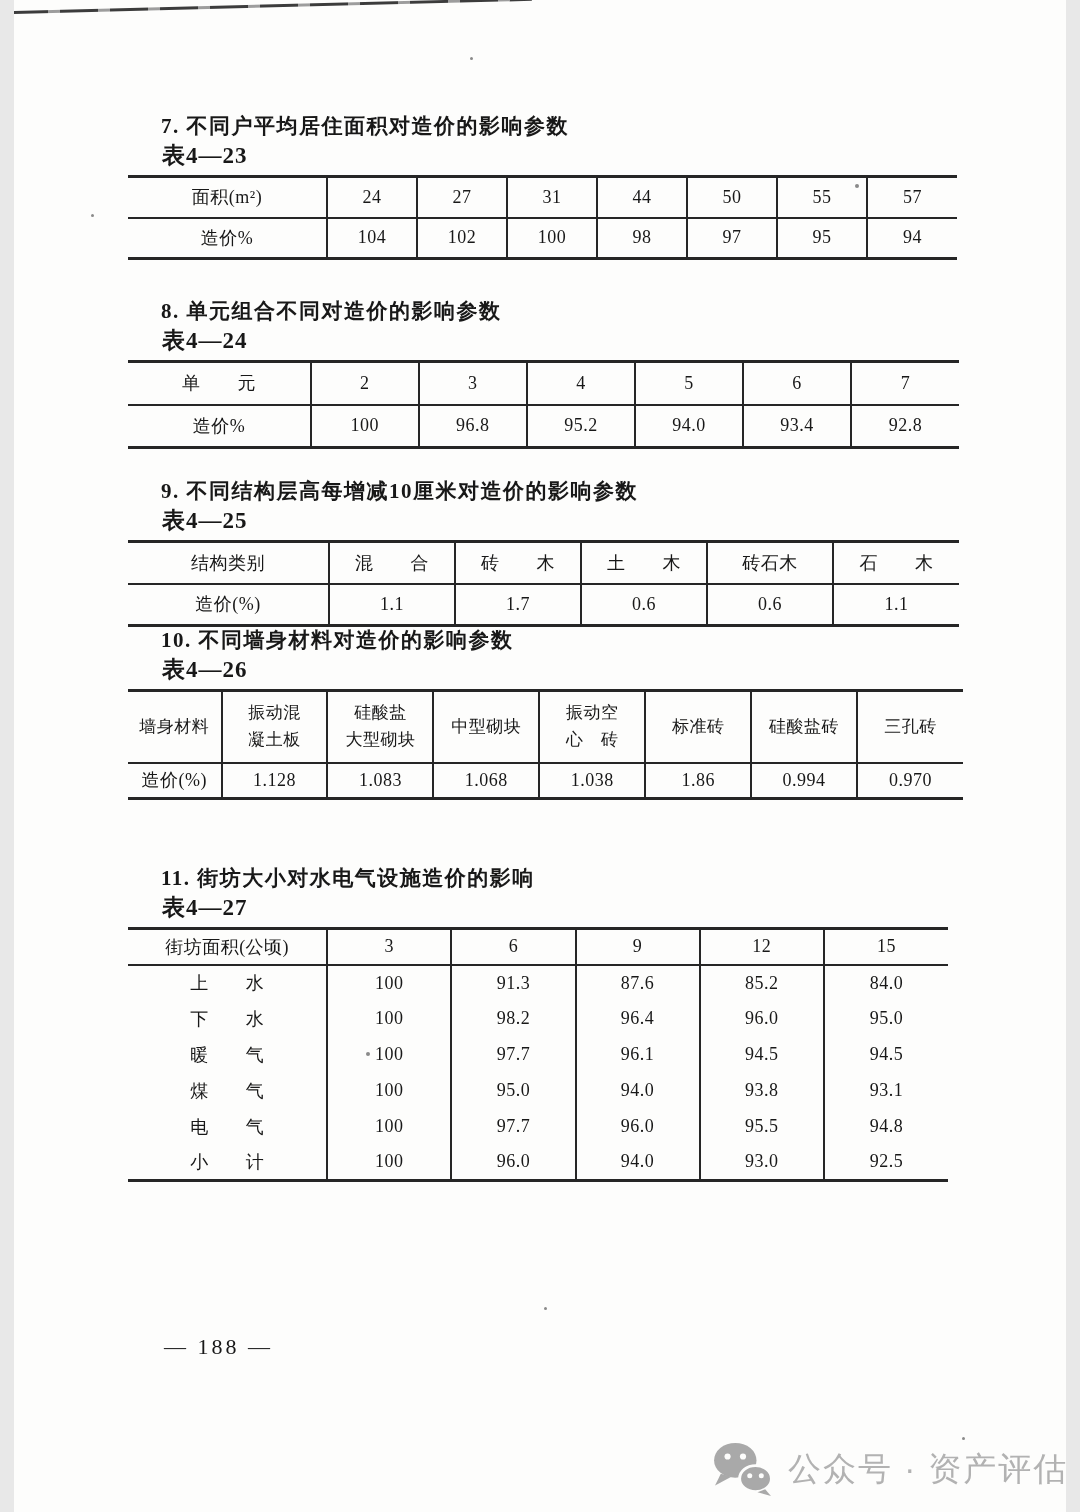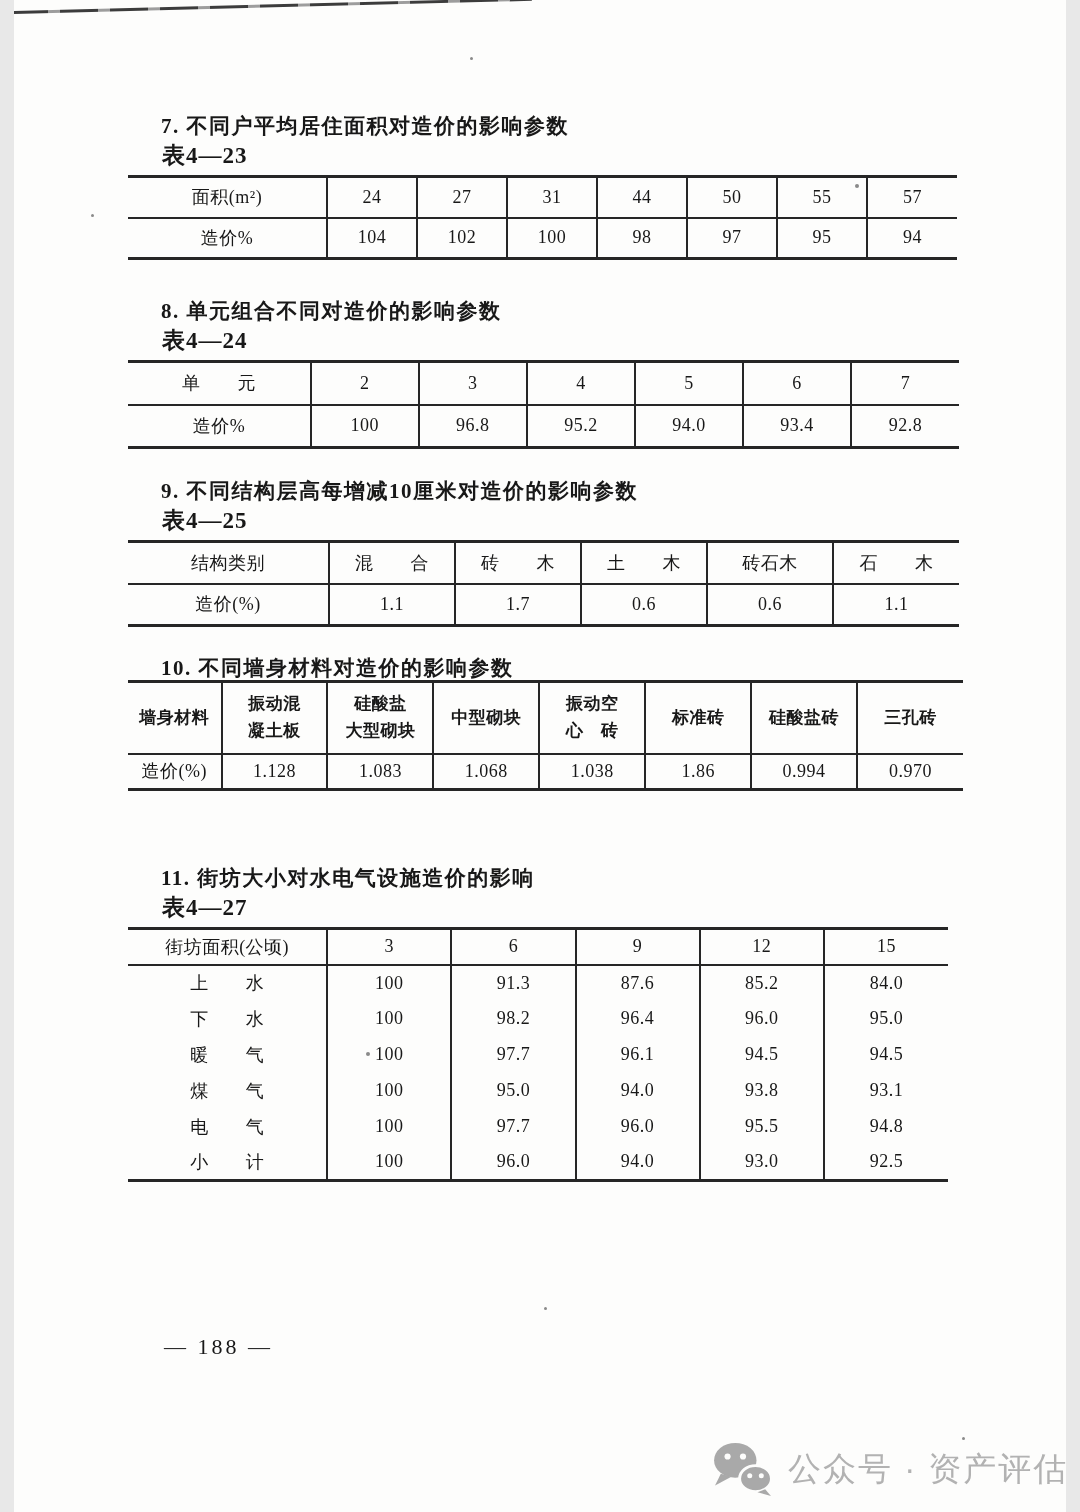--- a/index.html
+++ b/index.html
@@ -46,21 +46,21 @@
     font-size:18px;padding:0;letter-spacing:0.5px;
     white-space:pre-line;
   }
   table.t td:first-child{border-left:none;}
   table.t tr.hrow td{border-bottom:2px solid var(--ink);}
   td.labelcell{letter-spacing:1px;}
 
   .t1{width:829px;} .t1 tr{height:41px;}
   .t2{width:831px;} .t2 tr{height:43px;}
   .t3{width:831px;} .t3 tr{height:42px;}
-  .t4{width:835px;} .t4 tr.hrow{height:72px;font-weight:bold;} .t4 tr.drow{height:36px;}
+  .t4{width:835px;} .t4 tr.hrow{height:72px;} .t4 tr.drow{height:36px;}
   .t4 tr.hrow td{font-size:17px;line-height:1.55;}
   .t5{width:820px;} .t5 tr{height:36px;}
 
   .page-number{
     position:absolute;left:150px;top:1334px;
     font-size:22px;letter-spacing:3px;white-space:nowrap;text-align:right;
   }
   .watermark{
     position:absolute;left:698px;top:1442px;
     display:flex;align-items:center;gap:14px;
@@ -185,22 +185,23 @@
         <td>1.1</td>
         <td>1.7</td>
         <td>0.6</td>
         <td>0.6</td>
         <td>1.1</td>
       </tr>
     </tbody>
       </table>
   </div>
 
-  <div class="sec" style="top:656px;">
+  <div class="sec" style="top:628px;">
     <div class="heading">10. 不同墙身材料对造价的影响参数</div>
+    <div class="tlabel">表4—26</div>
     <table class="t t4">
       <colgroup>
           <col style="width:11.2%">
           <col>
           <col>
           <col>
           <col>
           <col>
           <col>
           <col>

